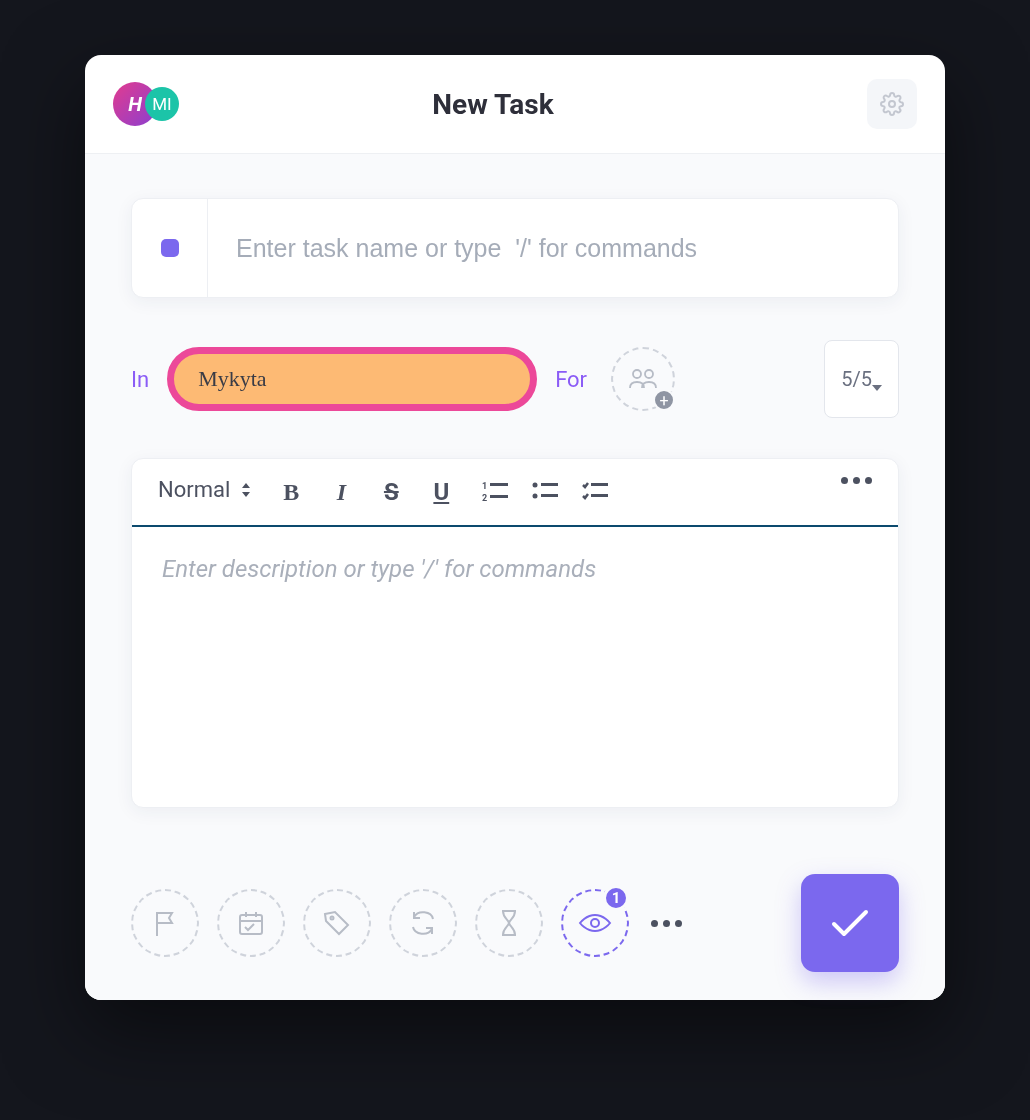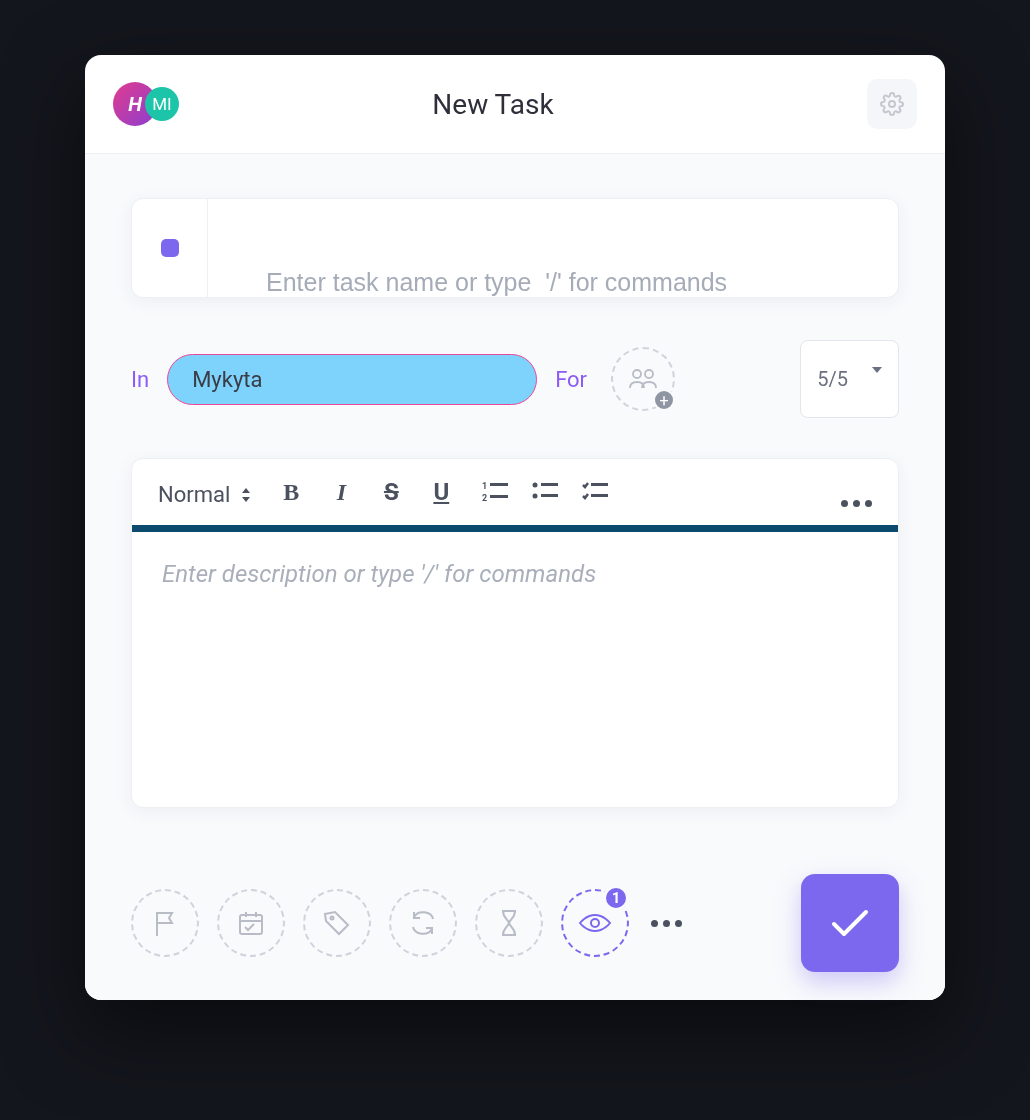--- a/index.html
+++ b/index.html
@@ -40,21 +40,21 @@
   }
   .avatar.secondary {
     background: #1cc4a8;
     width: 34px; height: 34px; font-size: 17px; font-weight: 400;
     margin-left: -12px;
   }
   .title {
     flex: 1;
     text-align: center;
     font-size: 28px;
-    font-weight: 400;
+    font-weight: 700;
     color: #2e2f3a;
     margin-left: -60px;
   }
   .settings-btn {
     width: 50px; height: 50px;
     background: #f4f6f9;
     border-radius: 10px;
     display: flex; align-items: center; justify-content: center;
     cursor: pointer;
   }
@@ -64,24 +64,23 @@
     padding: 44px 46px 28px 46px;
     border-radius: 0 0 16px 16px;
     display: flex;
     flex-direction: column;
   }
   .task-input-row {
     background: #fff;
     border: 1px solid #edeff3;
     border-radius: 12px;
     display: flex;
-    align-items: flex-end;
+    align-items: center;
     height: 100px;
     box-shadow: 0 4px 18px rgba(40,50,80,0.06);
-    gap: 30px;
   }
   .status-box {
     width: 76px;
     display: flex; align-items: center; justify-content: center;
     border-right: 1px solid #edeff3;
     height: 100%;
   }
   .status-dot {
     width: 18px; height: 18px; border-radius: 5px;
     background: #7b68ee;
@@ -101,28 +100,29 @@
     display: flex;
     align-items: center;
     gap: 18px;
     margin-top: 42px;
   }
   .meta-label {
     font-size: 22px;
     color: #8b5cf6;
   }
   .list-select {
-    background: #7dd3fc;
-    border: 1px solid #ec4899;
+    background: #fdba74;
+    border: 7px solid #ec4899;
     border-radius: 999px;
     padding: 12px 42px 12px 24px;
     font-size: 22px;
     color: #3a3c46;
     min-width: 370px;
     cursor: pointer;
+    font-family: Liberation Serif, serif;
   }
   .assignee-circle {
     width: 64px; height: 64px;
     border: 2px dashed #cfd3db;
     border-radius: 50%;
     display: flex; align-items: center; justify-content: center;
     position: relative;
     cursor: pointer;
     margin-left: 6px;
   }
@@ -138,38 +138,38 @@
     border: 2px solid #f9fafc;
   }
   .count-select {
     margin-left: auto;
     border: 1px solid #e3e6ec;
     border-radius: 8px;
     padding: 26px 16px;
     font-size: 20px;
     color: #6a7080;
     background: #fff;
-    display: flex; align-items: flex-start; gap: 24px;
+    display: flex; align-items: flex-end; gap: 0;
     cursor: pointer;
   }
   .editor-card {
     margin-top: 40px;
     background: #fff;
     border: 1px solid #edeff3;
     border-radius: 12px;
     box-shadow: 0 4px 18px rgba(40,50,80,0.06);
     display: flex;
     flex-direction: column;
     height: 350px;
   }
   .toolbar {
     display: flex;
-    align-items: flex-end;
+    align-items: flex-start;
     padding: 18px 26px;
-    border-bottom: 7px solid #0c4a6e;
+    border-bottom: 2px solid #0c4a6e;
     gap: 0;
   }
   .tb-group { display: flex; align-items: center; gap: 20px; }
   .tb-sep { width: 24px; }
   .tb-text {
     font-size: 22px; color: #4c5160;
     display: flex; align-items: center; gap: 10px;
     cursor: pointer;
   }
   .tb-btn {

